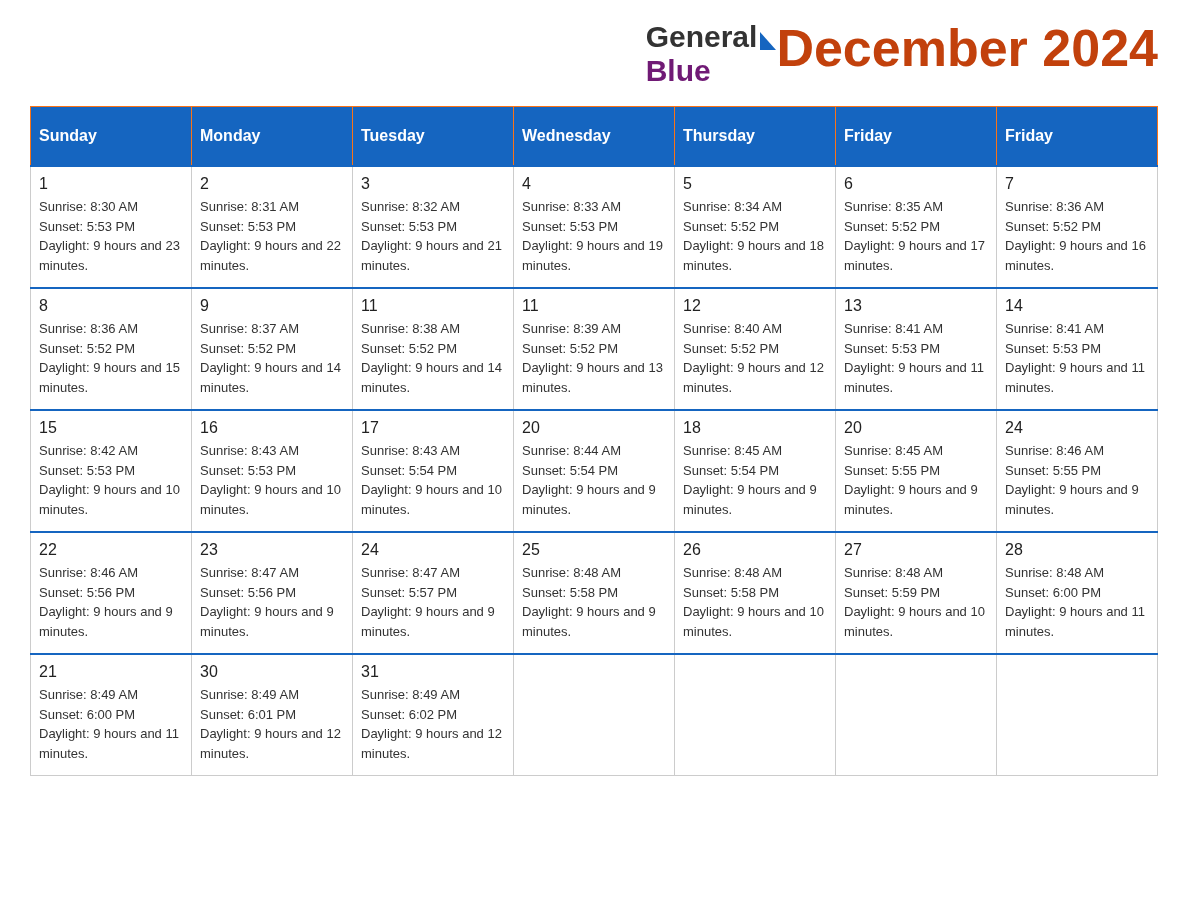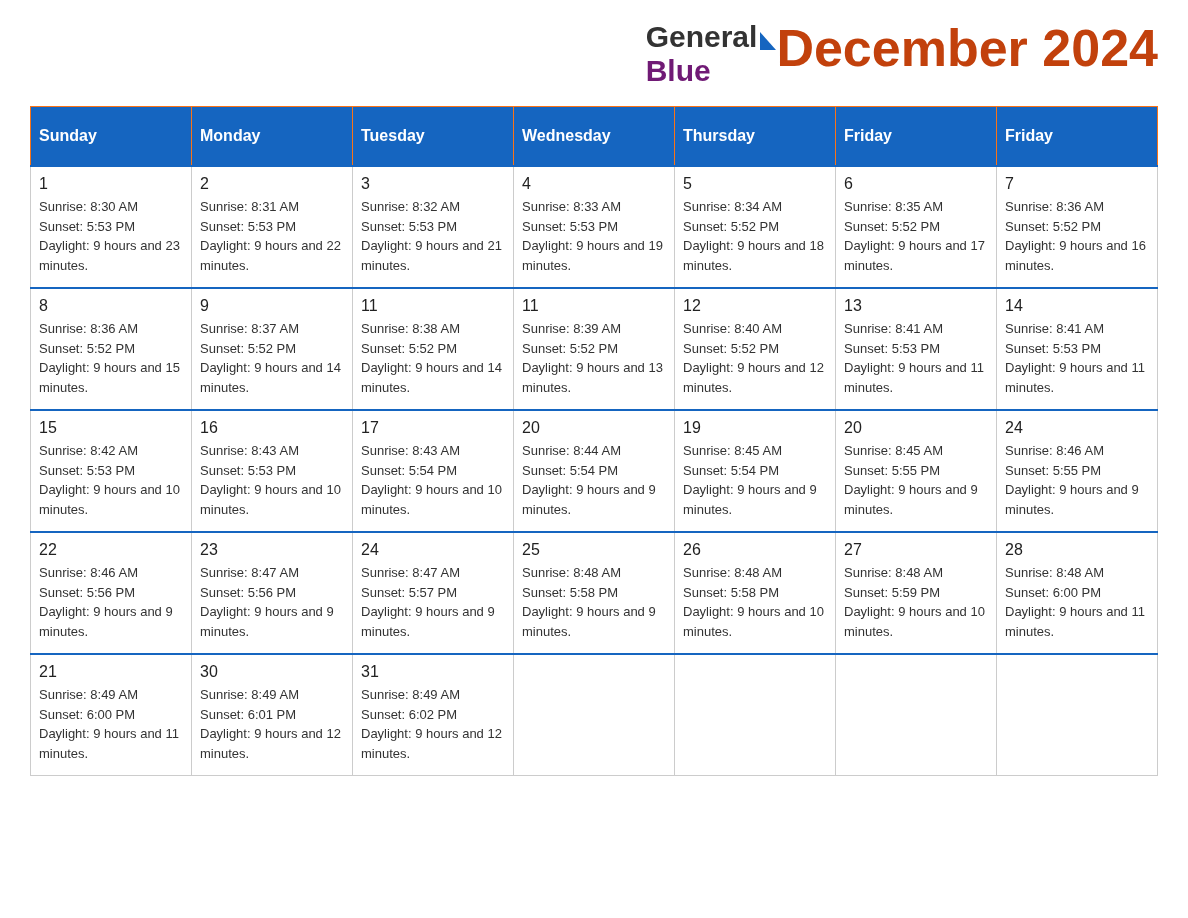--- a/index.html
+++ b/index.html
@@ -182,21 +182,21 @@
       </td>
         <td>
         <span class="day-num">17</span>
         <span class="day-info">Sunrise: 8:43 AM<br>Sunset: 5:54 PM<br>Daylight: 9 hours and 10 minutes.</span>
       </td>
         <td>
         <span class="day-num">20</span>
         <span class="day-info">Sunrise: 8:44 AM<br>Sunset: 5:54 PM<br>Daylight: 9 hours and 9 minutes.</span>
       </td>
         <td>
-        <span class="day-num">19</span>
+        <span class="day-num">18</span>
         <span class="day-info">Sunrise: 8:45 AM<br>Sunset: 5:54 PM<br>Daylight: 9 hours and 9 minutes.</span>
       </td>
         <td>
         <span class="day-num">20</span>
         <span class="day-info">Sunrise: 8:45 AM<br>Sunset: 5:55 PM<br>Daylight: 9 hours and 9 minutes.</span>
       </td>
         <td>
         <span class="day-num">24</span>
         <span class="day-info">Sunrise: 8:46 AM<br>Sunset: 5:55 PM<br>Daylight: 9 hours and 9 minutes.</span>
       </td>

